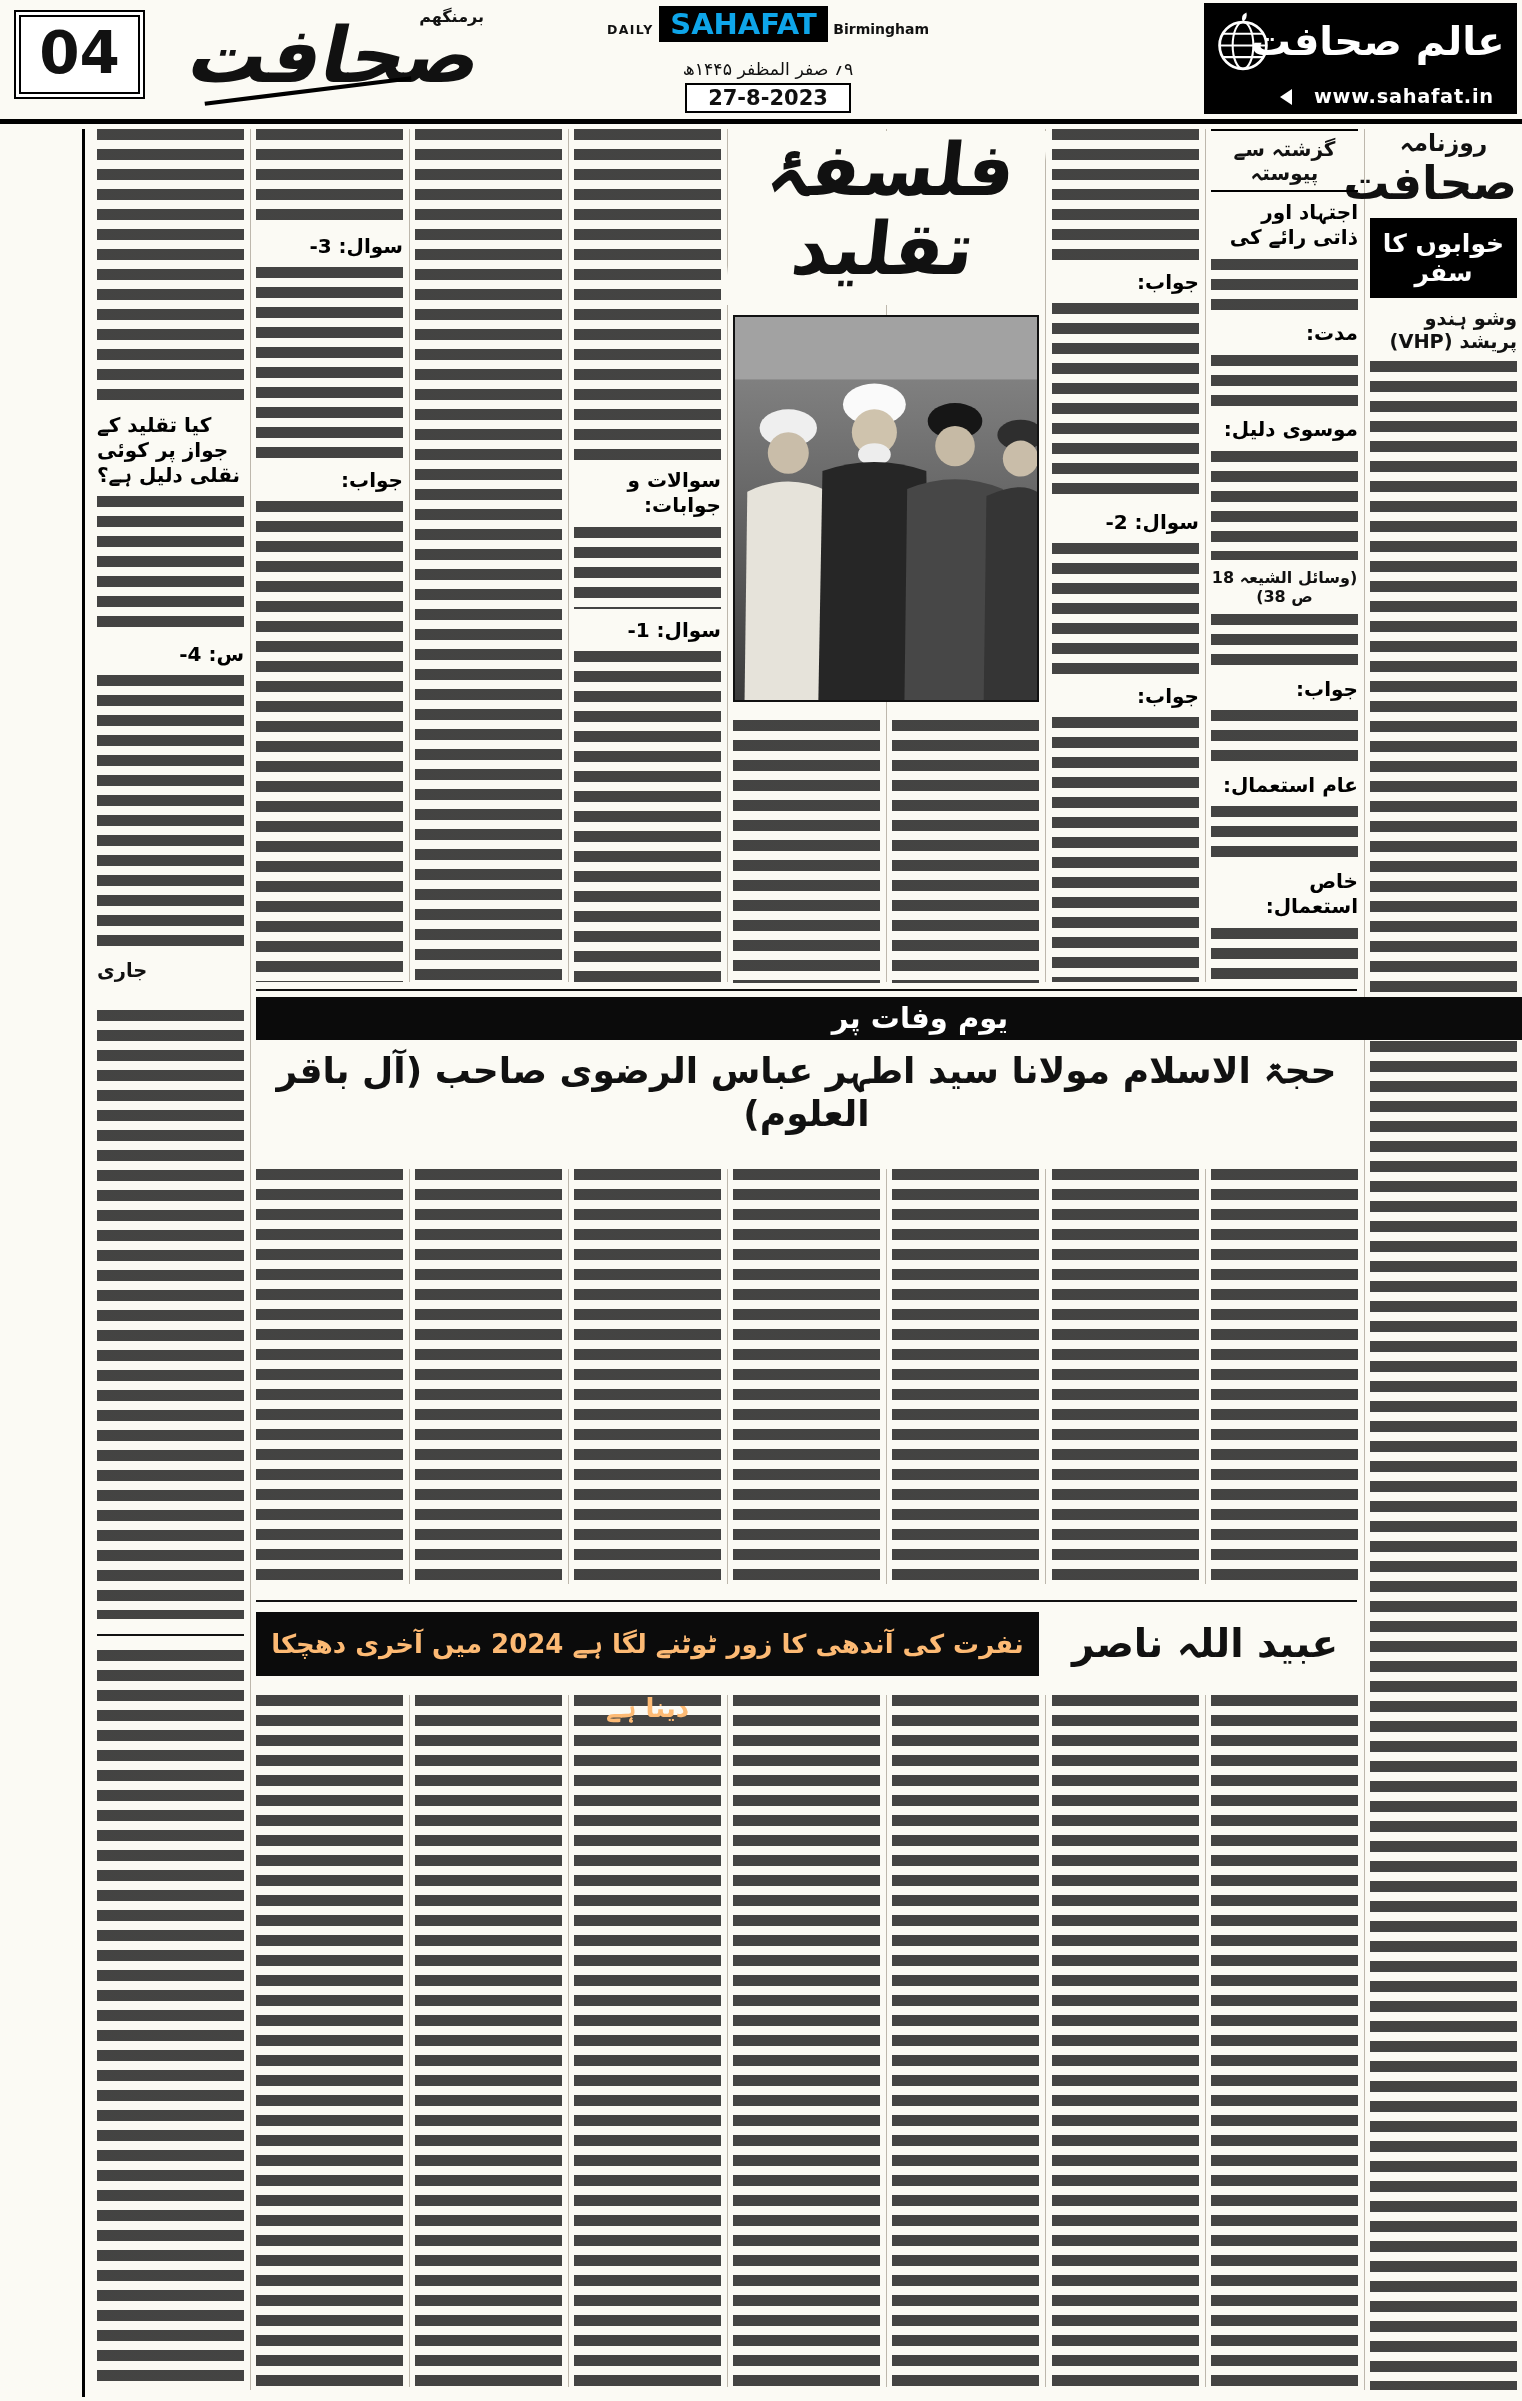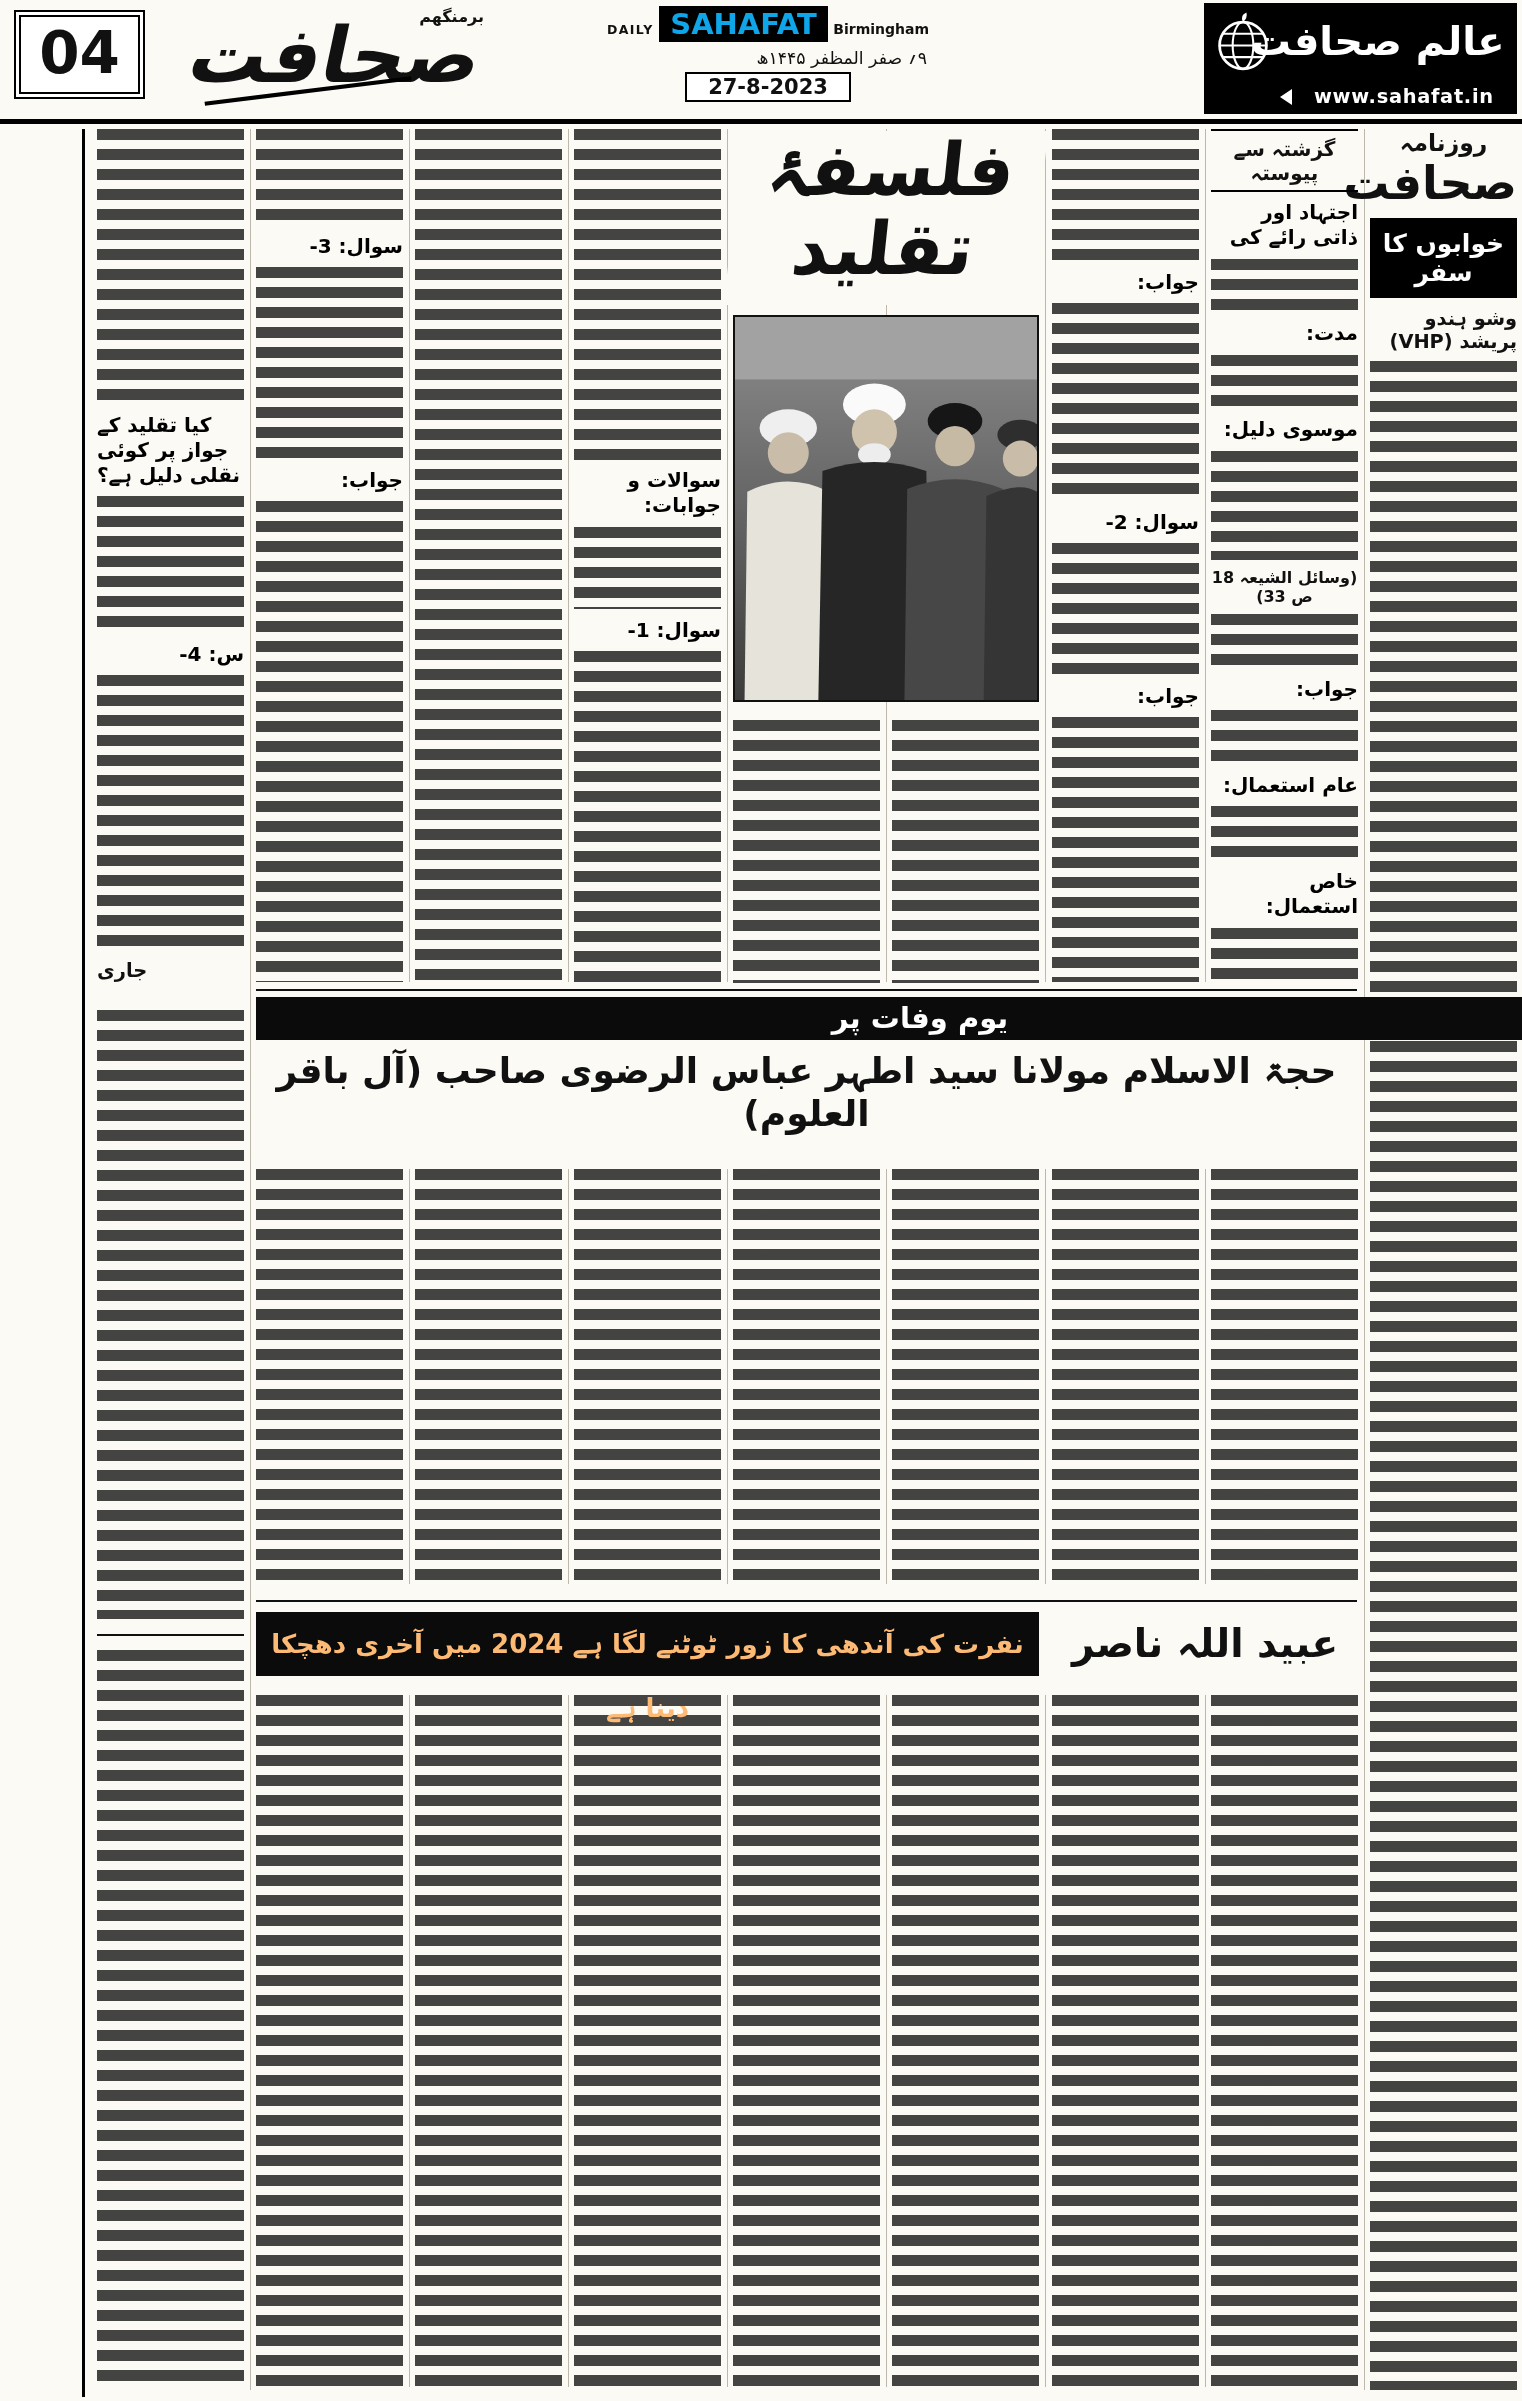--- a/index.html
+++ b/index.html
@@ -15,21 +15,21 @@
   .m-city{position:absolute;top:7px;right:32px;font-size:16px;font-weight:700;}
   .m-title{position:absolute;top:7px;right:0;width:100%;text-align:center;
            font-size:77px;font-weight:800;line-height:97px;transform:skewX(-12deg);}
   .m-swash{position:absolute;top:89px;left:48px;width:208px;height:4.2px;background:#000;
            transform:rotate(-7deg);}
   .center-head{position:absolute;left:609px;top:5.5px;width:318px;text-align:center;}
   .ch-row{display:flex;justify-content:center;align-items:flex-end;gap:5.5px;direction:ltr;}
   .daily{font-size:12.5px;font-weight:700;letter-spacing:1.4px;padding-bottom:4.2px;}
   .sahafat{background:#000;color:#0ea5e9;font-size:29px;font-weight:800;padding:0 11px;line-height:36px;}
   .bham{font-size:14px;font-weight:700;padding-bottom:4.2px;}
-  .hijri{font-size:17.3px;margin-top:6px;text-align:right;}
+  .hijri{font-size:17.3px;margin-top:17px;}
   .datebox{display:inline-block;border:2.1px solid #000;font-size:21px;font-weight:800;
            padding:1.4px 21px;margin-top:4.2px;direction:ltr;background:#fff;}
   .logo{position:absolute;left:1204px;top:2.8px;width:313px;height:111px;background:#000000;color:#fff;}
   .logo-globe{position:absolute;left:8.3px;top:8.3px;}
   .logo-title{position:absolute;right:12.5px;top:15px;font-size:40px;font-weight:800;}
   .urlbar{position:absolute;left:76px;bottom:5.5px;display:flex;align-items:center;gap:22px;direction:ltr;}
   .url-arrow{width:0;height:0;border-top:8.3px solid transparent;border-bottom:8.3px solid transparent;
              border-right:12.5px solid #fff;}
   .url-text{font-size:19.4px;font-weight:800;letter-spacing:0.7px;}
   .header-rule{position:absolute;left:0;top:119px;width:1522px;height:4.8px;background:#000;}
@@ -153,21 +153,21 @@
   </div>
 
   <div class="col" style="left:1211px;top:129px;width:147px;height:853px;">
     <div class="cont-label">گزشتہ سے پیوستہ</div>
     <div class="sub">اجتہاد اور ذاتی رائے کی</div>
     <div class="tx"></div>
     <div class="sub">مدت:</div>
     <div class="tx"></div>
     <div class="sub">موسوی دلیل:</div>
     <div class="tx f2"></div>
-    <div class="cont-ref">(وسائل الشیعہ 18 ص 33)</div>
+    <div class="cont-ref">(وسائل الشیعہ 18 ص 38)</div>
     <div class="tx"></div>
     <div class="sub">جواب:</div>
     <div class="tx"></div>
     <div class="sub">عام استعمال:</div>
     <div class="tx"></div>
     <div class="sub">خاص استعمال:</div>
     <div class="tx"></div>
   </div>
 
   <div class="h-taqlid">فلسفۂ تقلید</div>

